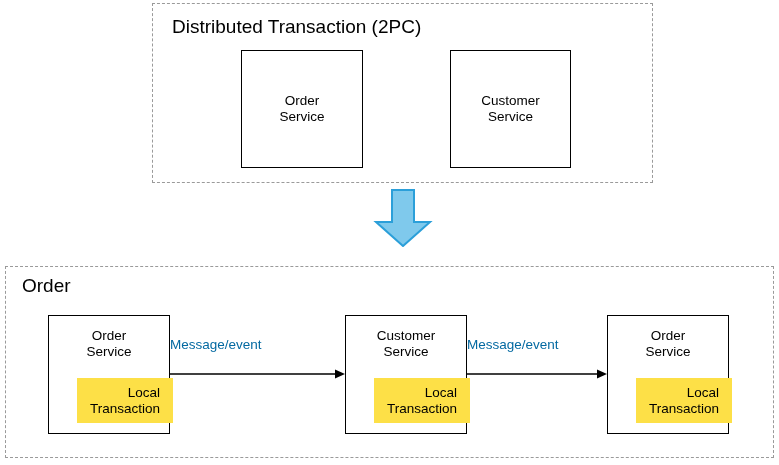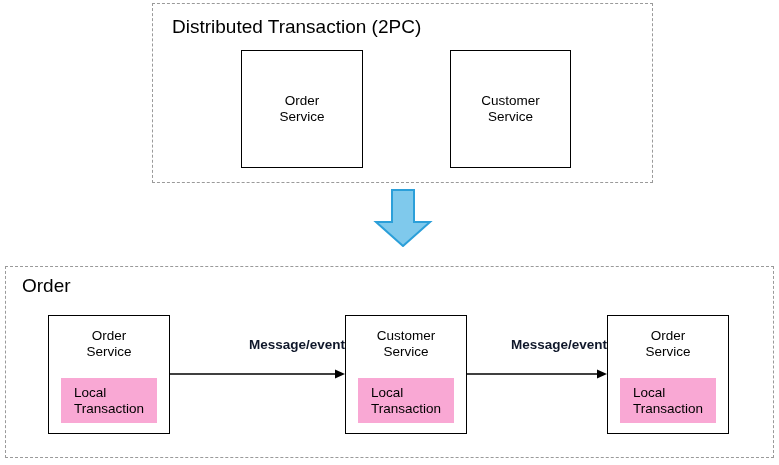--- a/index.html
+++ b/index.html
@@ -98,51 +98,50 @@
   
   .saga-box { top: 315px; width: 122px; height: 119px; }
   .saga-box .service-label { top: 12px; }
 
   #box-saga-1 { left: 48px; }
   #box-saga-2 { left: 345px; }
   #box-saga-3 { left: 607px; }
 
   .local-txn {
     position: absolute;
-    left: 12px;
+    left: 28px;
     top: 62px;
     width: 96px;
     height: 45px;
-    background: #f9a8d4;
+    background: #fde047;
     display: flex;
     align-items: center;
     justify-content: center;
-    text-align: left;
+    text-align: right;
     font-size: 13.5px;
     line-height: 16px;
     color: #000000;
     white-space: pre-line;
     box-sizing: border-box;
   }
 
   
   .msg-arrow {
     position: absolute;
     height: 10px;
   }
   .msg-arrow svg { display: block; overflow: visible; }
 
   .msg-label {
     position: absolute;
     font-size: 13.5px;
     line-height: 16px;
-    color: #0f172a;
+    color: #0369a1;
     white-space: nowrap;
-    text-align: right;
-    font-weight: bold;
+    text-align: left;
   }
 
   #msg-arrow-1 { left: 170px; top: 369px; width: 175px; }
   #msg-label-1 { left: 170px; top: 337px; width: 175px; }
 
   #msg-arrow-2 { left: 467px; top: 369px; width: 140px; }
   #msg-label-2 { left: 467px; top: 337px; width: 140px; }
 
   
   #flow-arrow {

